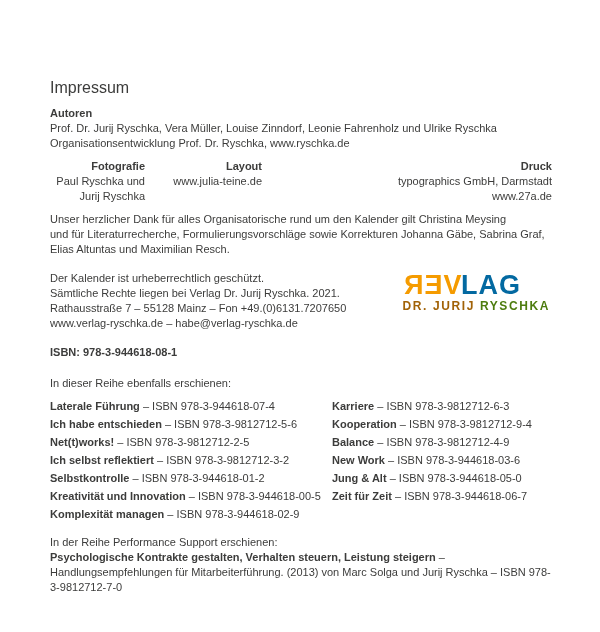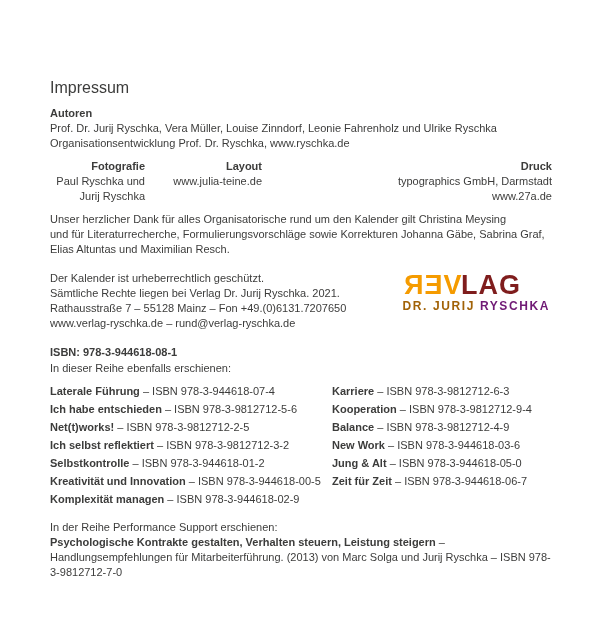--- a/index.html
+++ b/index.html
@@ -59,21 +59,21 @@
     transform: scaleX(-1);
   }
   .logo-sub {
     font-size: 12px;
     font-weight: 700;
     letter-spacing: 1.6px;
     line-height: 14px;
     margin-top: 1px;
   }
   .isbn-line { margin-top: 14px; font-weight: 700; }
-  .series-intro { margin-top: 1px; }
+  .series-intro { margin-top: 16px; }
   .series-cols {
     display: flex;
     margin-top: 6px;
     line-height: 18px;
   }
   .series-cols .left { width: 282px; }
   .series-cols .right { flex: 1; }
   .performance { margin-top: 12px; }
   .performance .para { margin-top: 0; }
 </style>
@@ -111,28 +111,28 @@
     <div>Unser herzlicher Dank für alles Organisatorische rund um den Kalender gilt Christina Meysing</div>
     <div>und für Literaturrecherche, Formulierungsvorschläge sowie Korrekturen Johanna Gäbe, Sabrina Graf,</div>
     <div>Elias Altuntas und Maximilian Resch.</div>
   </div>
 
   <div class="copyright-row">
     <div>
       <div>Der Kalender ist urheberrechtlich geschützt.</div>
       <div>Sämtliche Rechte liegen bei Verlag Dr. Jurij Ryschka. 2021.</div>
       <div>Rathausstraße 7 – 55128 Mainz – Fon +49.(0)6131.7207650</div>
-      <div>www.verlag-ryschka.de – rund@verlag-ryschka.de</div>
+      <div>www.verlag-ryschka.de – habe@verlag-ryschka.de</div>
     </div>
     <div class="logo">
       <div class="logo-top">
-        <span class="logo-ver" id="logo-ver" style="color: rgb(245, 155, 0);">VER</span><span id="logo-lag" style="color: #7f1d1d;">LAG</span>
+        <span class="logo-ver" id="logo-ver" style="color: rgb(245, 155, 0);">VER</span><span id="logo-lag" style="color: #0369a1;">LAG</span>
       </div>
       <div class="logo-sub">
-        <span id="logo-sub-gray" style="color: #a16207;">DR. JURIJ </span><span id="logo-sub-orange" style="color: #701a75; margin-top: 34px;">RYSCHKA</span>
+        <span id="logo-sub-gray" style="color: #a16207;">DR. JURIJ </span><span id="logo-sub-orange" style="color: #4d7c0f; margin-top: 34px;">RYSCHKA</span>
       </div>
     </div>
   </div>
 
   <div class="isbn-line">ISBN: 978-3-944618-08-1</div>
 
   <div class="series-intro">In dieser Reihe ebenfalls erschienen:</div>
 
   <div class="series-cols">
     <div class="left">

